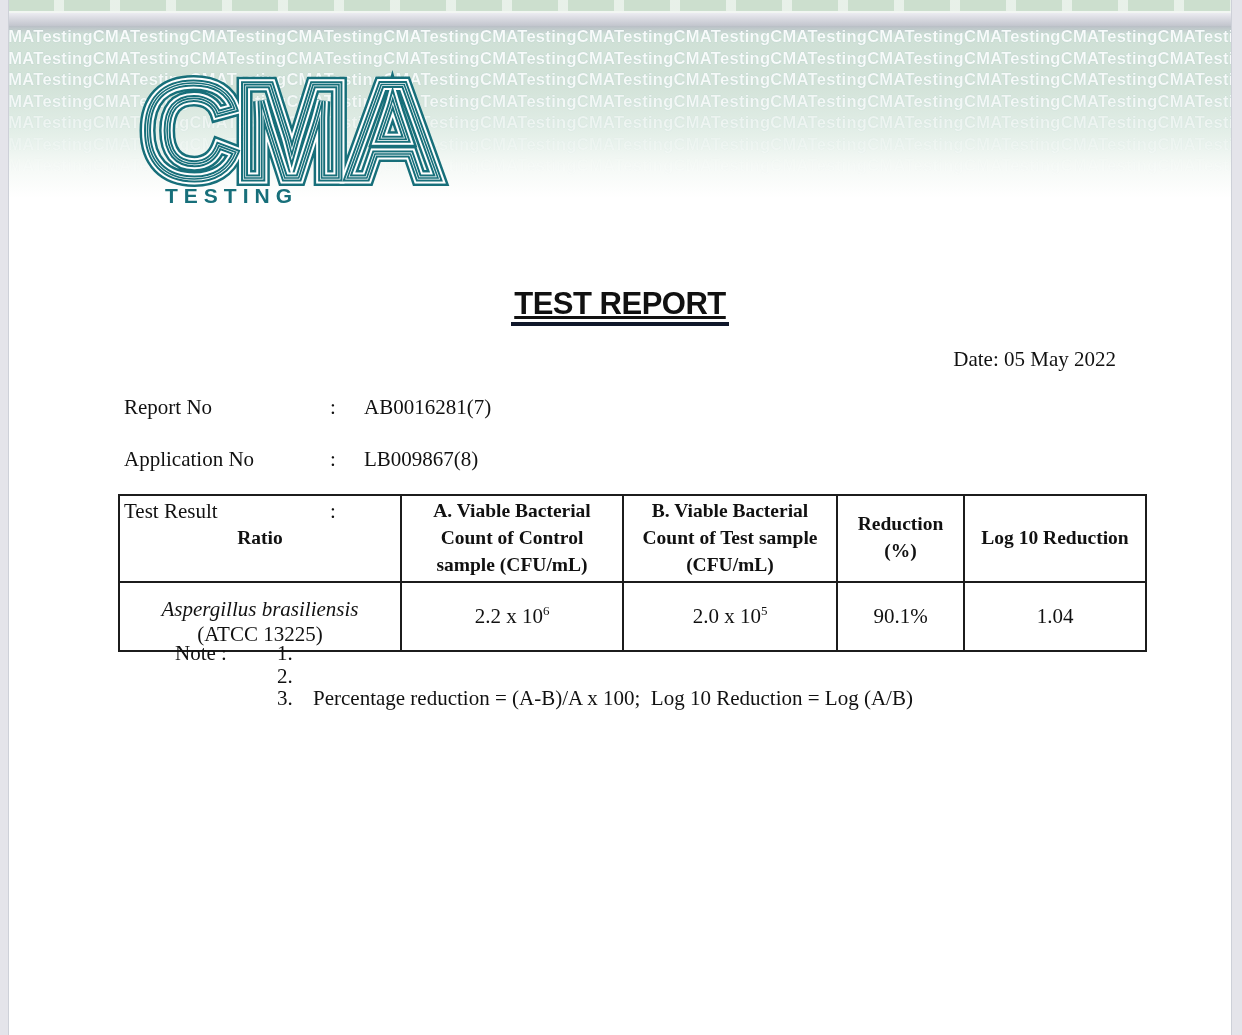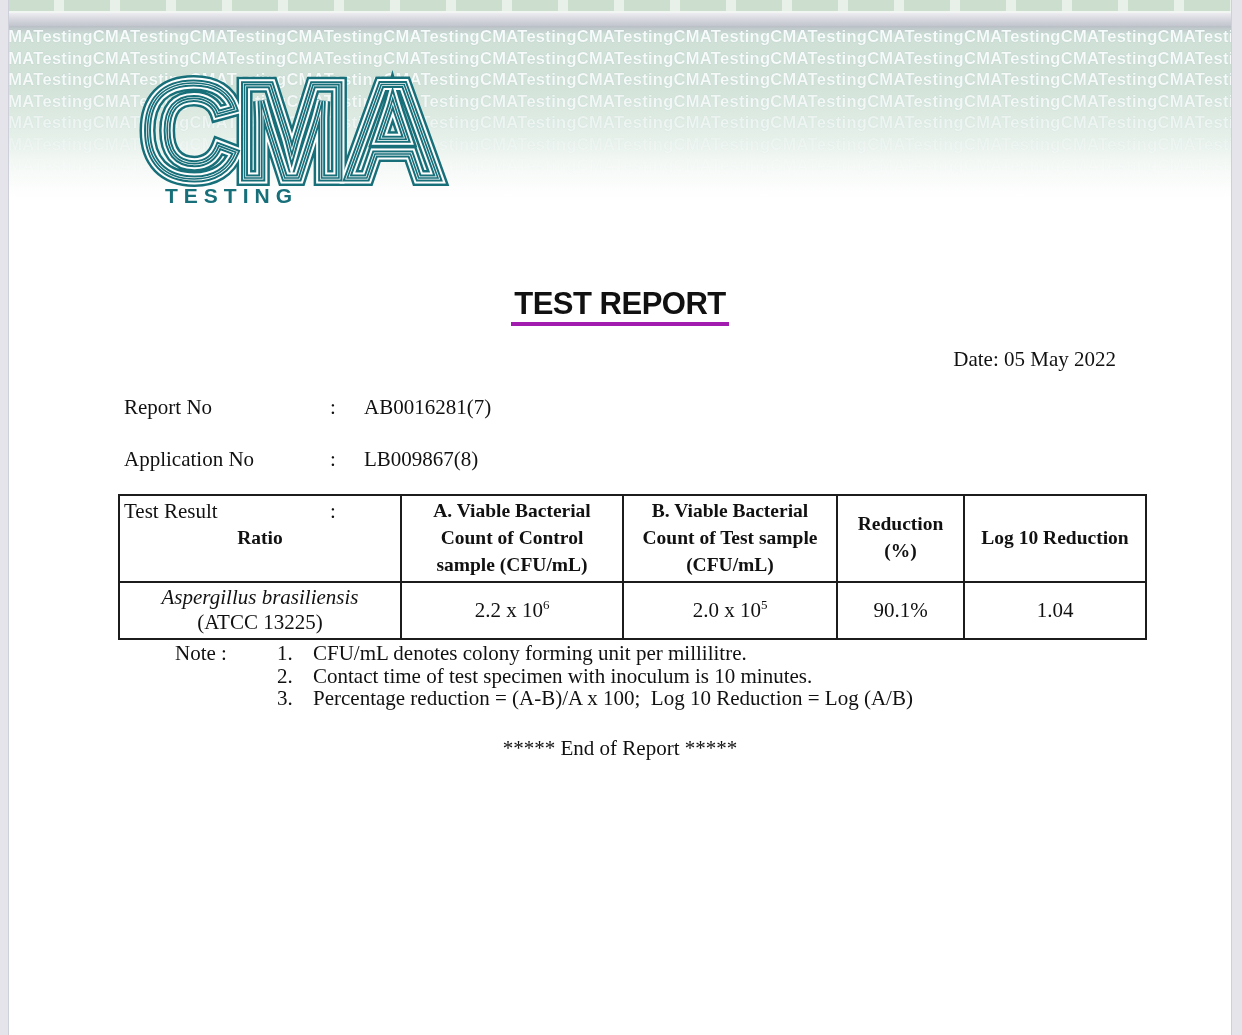--- a/index.html
+++ b/index.html
@@ -51,21 +51,21 @@
   .logo-word{
     position:absolute;left:157px;top:158px;
     font-family:"Liberation Sans",sans-serif;font-weight:bold;
     font-size:21px;letter-spacing:6px;color:#176f7a;
   }
 
   
   .title-wrap{position:absolute;left:0;right:0;top:260px;text-align:center;}
   .title{
     font-family:"Liberation Sans",sans-serif;font-weight:bold;font-size:31px;
-    letter-spacing:-.5px;border-bottom:4px solid #a21caf;padding:0 3px 1px 3px;
+    letter-spacing:-.5px;border-bottom:4px solid #0f172a;padding:0 3px 1px 3px;text-decoration:underline;
   }
 
   
   .meta-row{position:absolute;left:0;right:0;height:26px;font-size:21px;margin-top:48px;}
   .meta-label{position:absolute;left:116px;}
   .meta-colon{position:absolute;left:322px;}
   .meta-value{position:absolute;left:356px;}
   .meta-date{position:absolute;right:116px;top:321px;font-size:21px;}
 
   
@@ -74,21 +74,21 @@
     border-collapse:collapse;table-layout:fixed;
   }
   table.results th,table.results td{
     border:2px solid #1c1c1c;text-align:center;vertical-align:middle;
     padding:2px 8px;
   }
   table.results th{
     font-size:19.5px;font-weight:bold;line-height:1.38;height:77px;
   }
   table.results td{font-size:21px;height:50px;line-height:1.22;}
-  .organism{font-style:italic;display:block;}
+  .organism{font-style:italic;display:block;margin-top:12px;}
   .strain{display:block;}
   sup{font-size:13px;}
 
   
   .notes{position:absolute;left:167px;top:616px;font-size:21px;line-height:22.6px;}
   .notes-inner{display:flex;}
   .note-label{width:102px;flex:none;}
   .note-item{display:flex;}
   .note-num{width:36px;flex:none;}
   .note-text{white-space:pre-wrap;}
@@ -181,30 +181,27 @@
       </tr>
     </tbody>
       </table>
 
     <div class="notes">
       <div class="notes-inner">
         <div class="note-label">Note :</div>
         <div class="note-items">
           <div class="note-item">
             <span class="note-num">1.</span>
-            <span class="note-text">CFU/mL denotes colony forming unit per millilitre.</span>
           </div>
           <div class="note-item">
             <span class="note-num">2.</span>
-            <span class="note-text">Contact time of test specimen with inoculum is 10 minutes.</span>
           </div>
           <div class="note-item">
             <span class="note-num">3.</span>
             <span class="note-text">Percentage reduction = (A-B)/A x 100;  Log 10 Reduction = Log (A/B)</span>
           </div>
         </div>
       </div>
     </div>
 
-    <div class="end-line">***** End of Report *****</div>
 
   </div>
 </div>
 
 </body></html>

